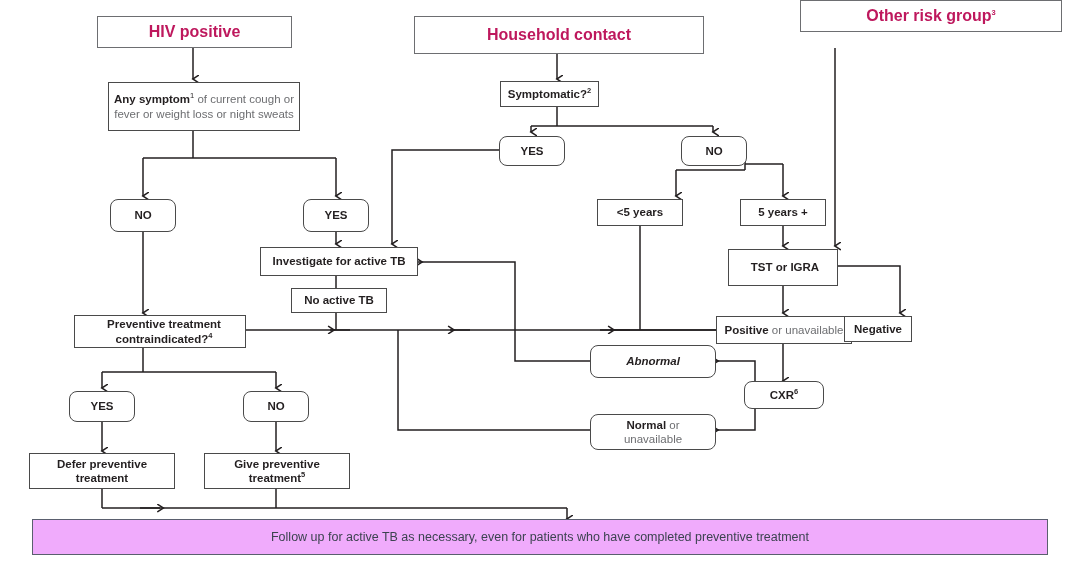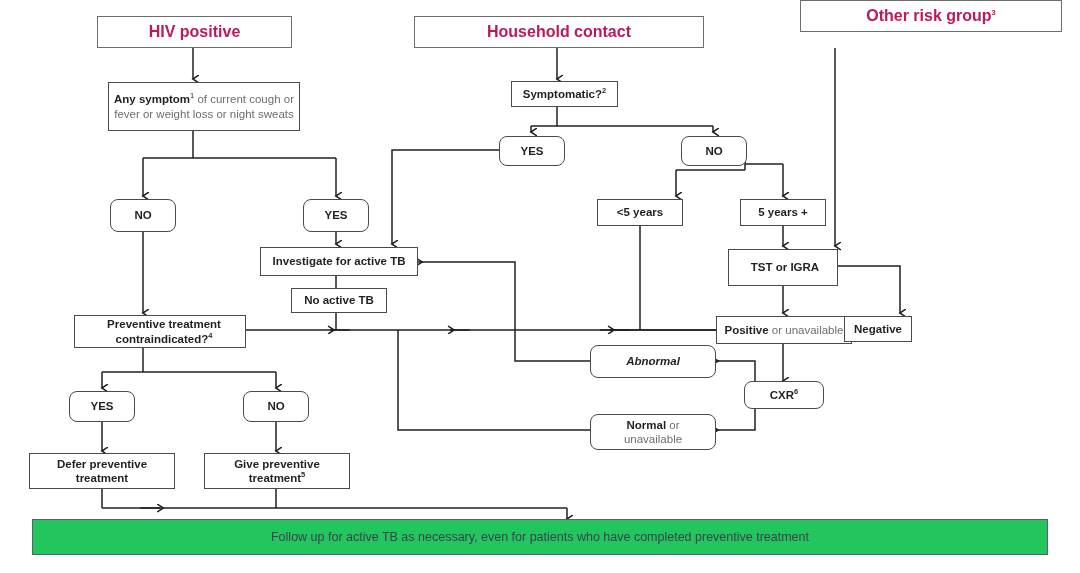--- a/index.html
+++ b/index.html
@@ -10,21 +10,21 @@
   .node{position:absolute;box-sizing:border-box;display:flex;align-items:center;justify-content:center;
         text-align:center;background:#ffffff;border:1.4px solid #4a4a4a;color:#231f20;
         font-size:11.5px;line-height:1.22;padding:2px 4px;}
   .node.round{border-radius:8px;}
   .node.header{border:1.5px solid #6d6e71;color:#be185d;font-weight:bold;font-size:16px;}
   .node b{font-weight:bold;}
   .node .dim{color:#6d6e71;font-weight:normal;}
   .node.bold{font-weight:bold;}
   sup{font-size:7.5px;vertical-align:super;line-height:0;}
 
-  .banner{position:absolute;box-sizing:border-box;background:#22c55e;border:1.6px solid #5a5f6e;
+  .banner{position:absolute;box-sizing:border-box;background:#f0abfc;border:1.6px solid #5a5f6e;
           display:flex;align-items:center;justify-content:center;color:#3c4350;font-size:12.5px;}
 </style>
 </head>
 <body>
 
 <div id="stage">
 
   <svg id="wires" viewBox="0 0 1080 573">
     <defs>
       <marker id="ad" markerWidth="10" markerHeight="10" refX="4.2" refY="6.2" orient="auto" markerUnits="userSpaceOnUse">
@@ -110,41 +110,41 @@
       <path d="M102,508 L567,508"></path>
       <path d="M140,508 L160,508" marker-end="url(#ar)"></path>
       <path d="M567,508 L567,519" marker-end="url(#ad)"></path>
     </g>
   </svg>
 
   <div class="node header" style="left:97px;top:16px;width:195px;height:32px;">
     <span>HIV positive</span>
   </div>
 
-  <div class="node header" style="left:414px;top:16px;width:290px;height:32px;">
+  <div class="node header" style="left:414px;top:16px;width:290px;height:38px;">
     <span>Household contact</span>
   </div>
 
   <div class="node header" style="left:800px;top:0;width:262px;height:32px;">
     <span><span>Other risk group</span><sup>3</sup></span>
   </div>
 
   <div class="node" style="left:108px;top:82px;width:192px;height:49px;">
     <span><b>Any symptom</b><sup>1</sup><span class="dim"> of current cough or fever or weight loss or night sweats</span></span>
   </div>
 
   <div class="node round bold" style="left:110px;top:199px;width:66px;height:33px;">
     <span>NO</span>
   </div>
 
   <div class="node round bold" style="left:303px;top:199px;width:66px;height:33px;">
     <span>YES</span>
   </div>
 
-  <div class="node bold" style="left:511px;top:81px;width:107px;height:26px;">
+  <div class="node bold" style="left:500px;top:81px;width:99px;height:26px;">
     <span><span>Symptomatic?</span><sup>2</sup></span>
   </div>
 
   <div class="node round bold" style="left:499px;top:136px;width:66px;height:30px;">
     <span>YES</span>
   </div>
 
   <div class="node round bold" style="left:681px;top:136px;width:66px;height:30px;">
     <span>NO</span>
   </div>

